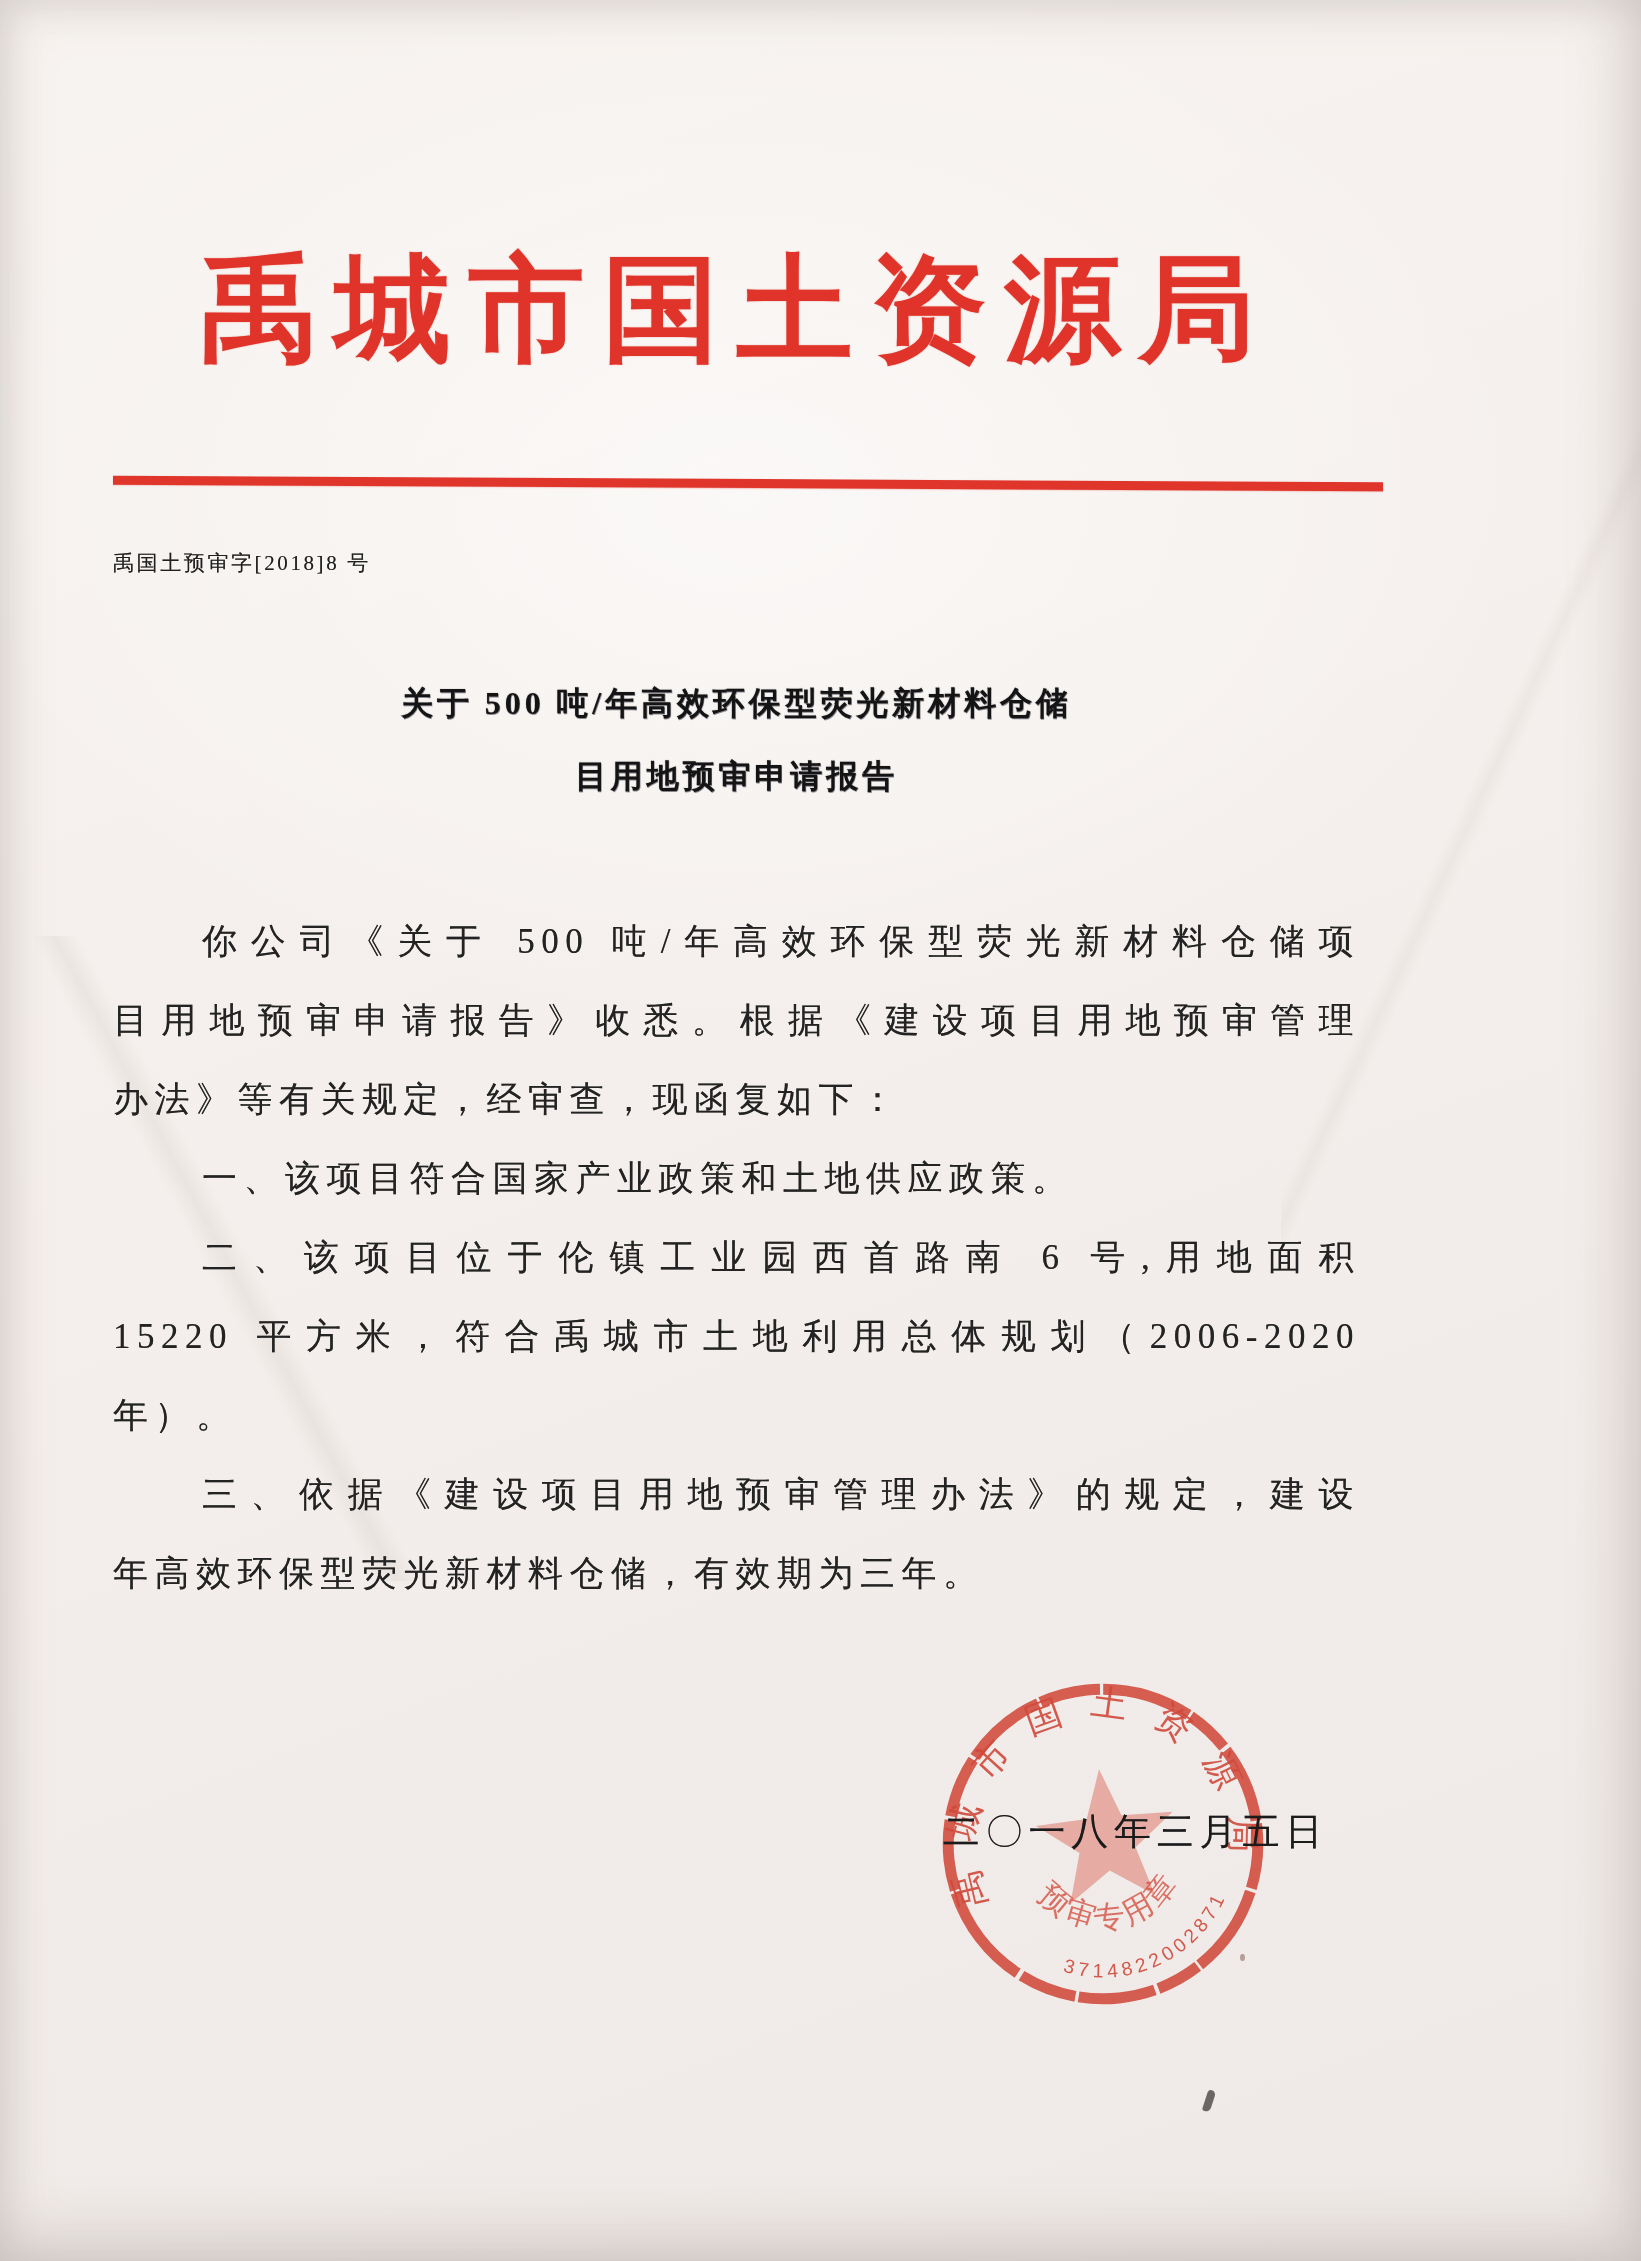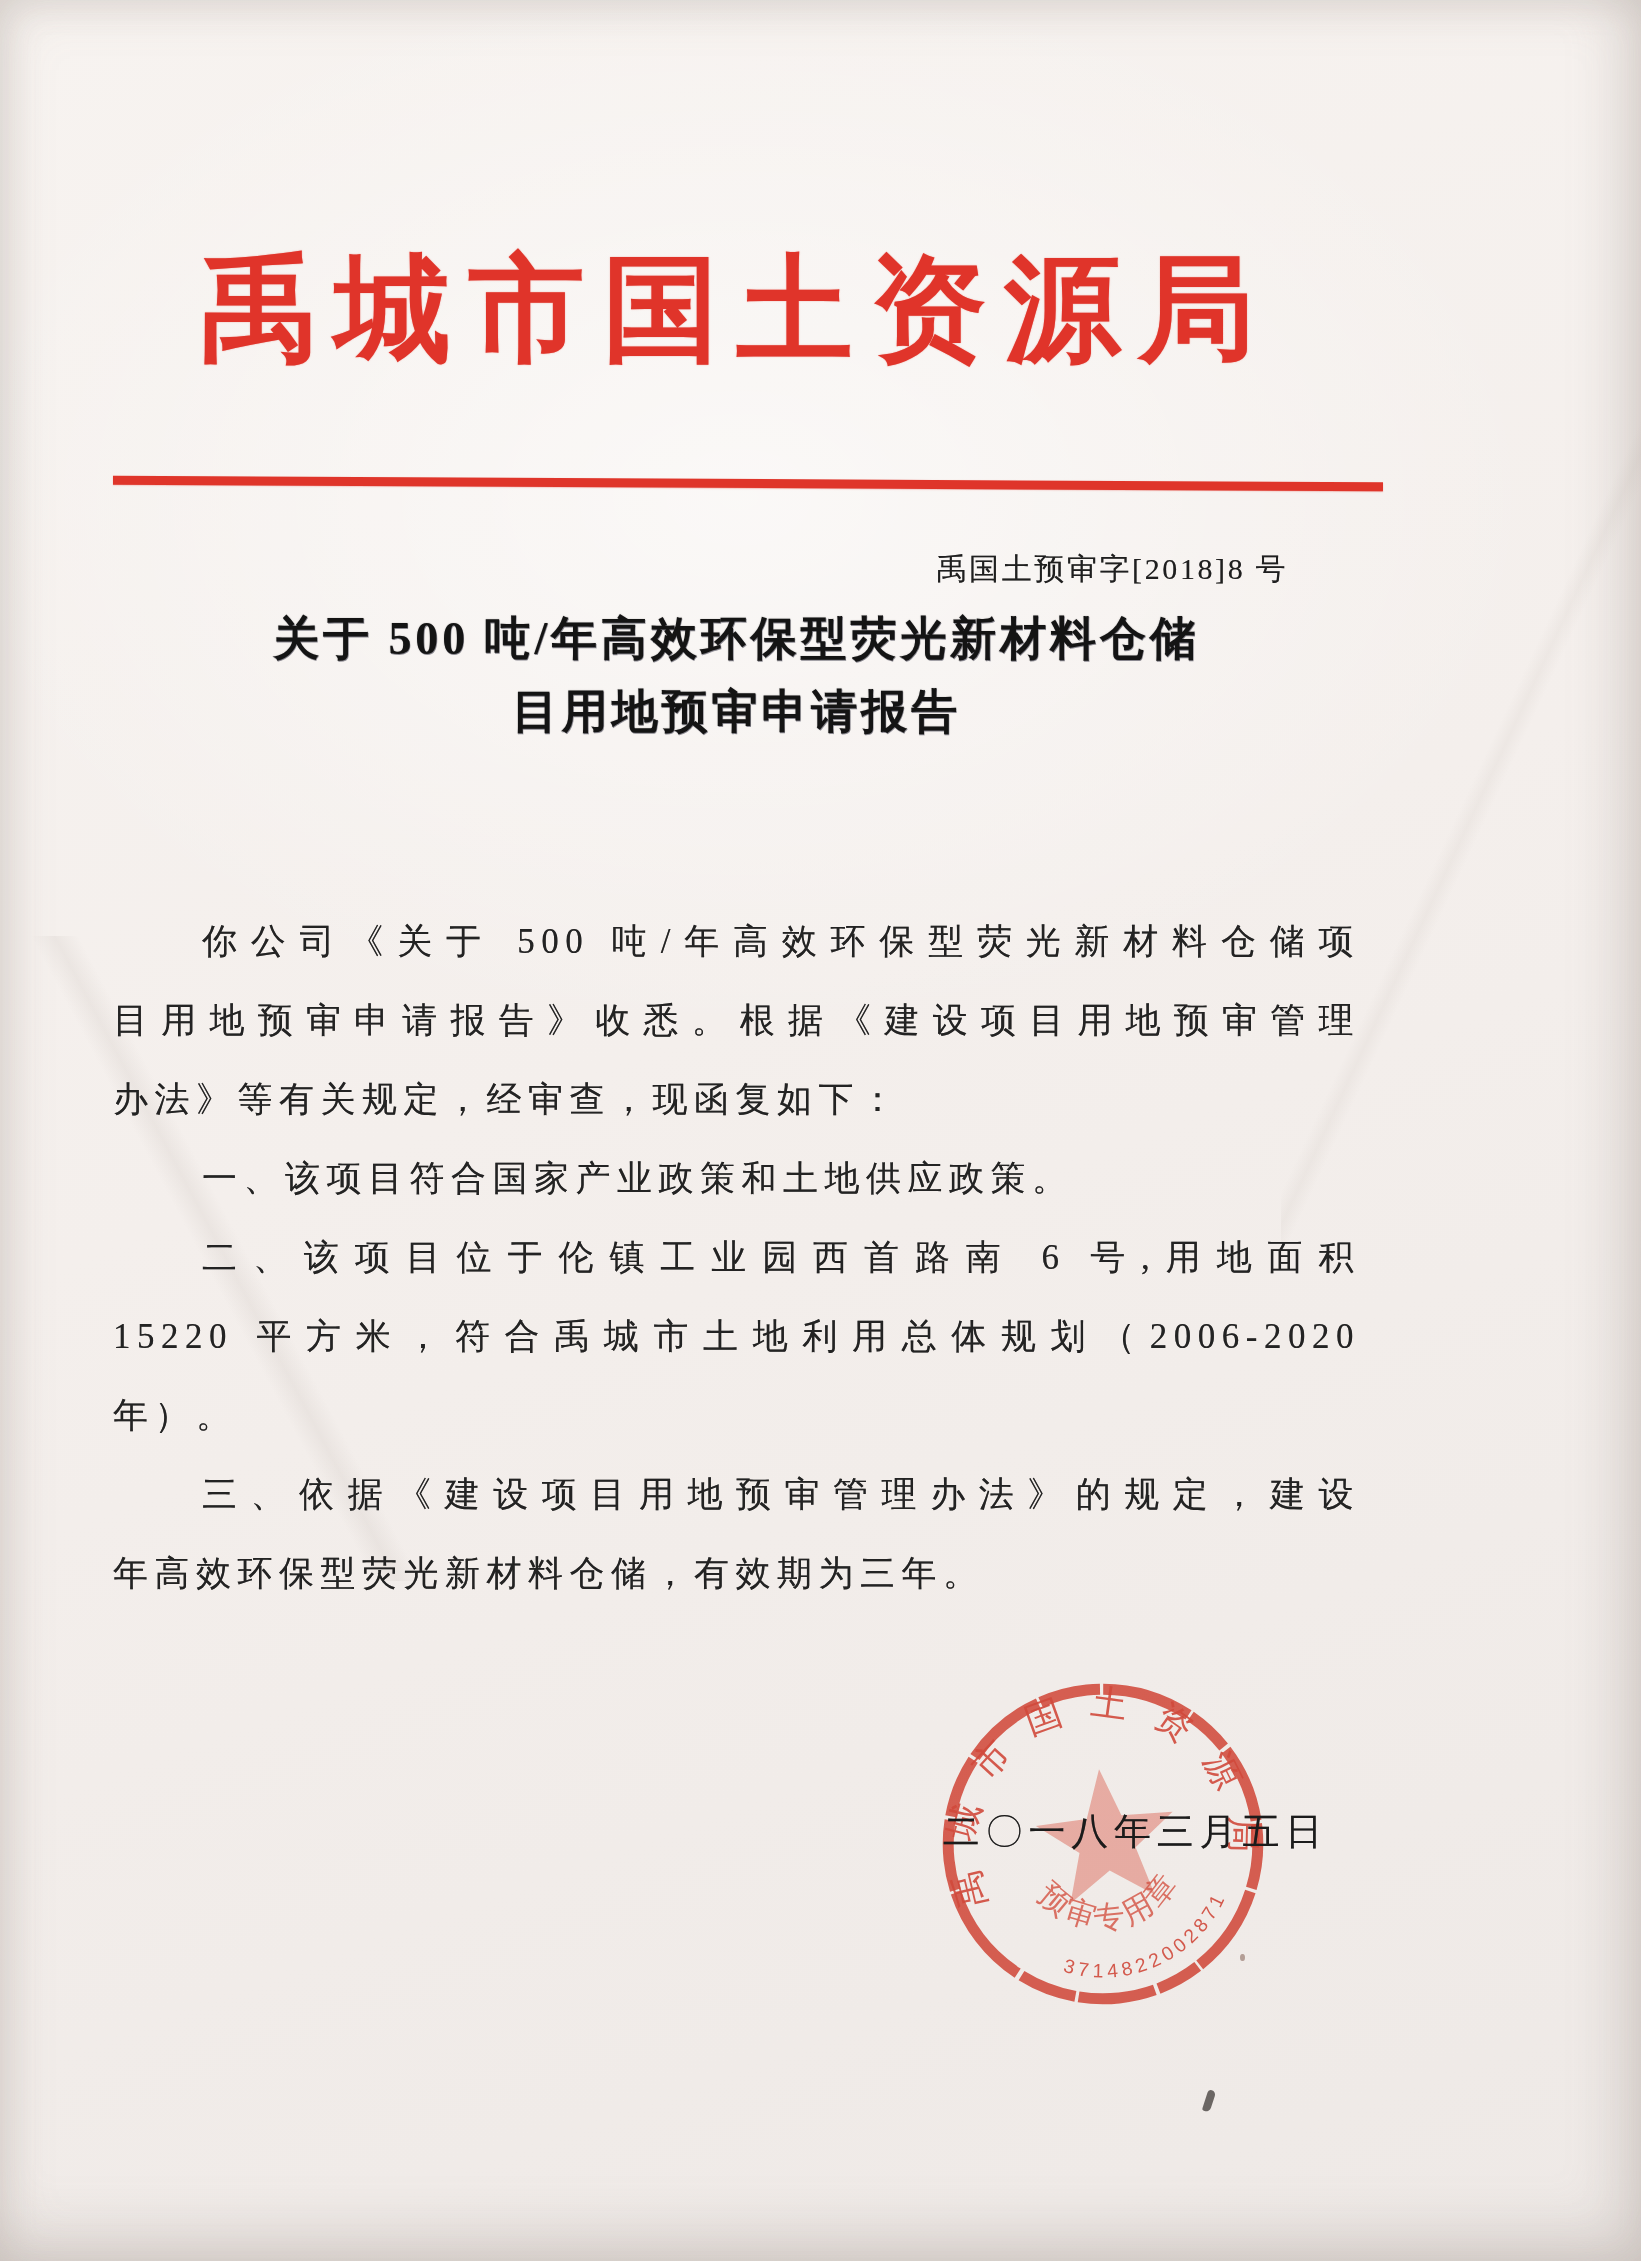--- a/index.html
+++ b/index.html
@@ -43,32 +43,32 @@
   .red-rule {
     position: absolute;
     left: 113px; top: 479px;
     width: 1270px; height: 9px;
     background: #df352a;
     transform: rotate(0.3deg);
     box-shadow: 0 0.6px 1.3px rgba(223,53,42,.35);
   }
   .doc-number {
     top: 549px;
-    text-align: right;
+    text-align: left;
     padding-right: 72px;
     box-sizing: border-box;
-    font-size: 30px;
+    font-size: 21px;
     letter-spacing: 2.6px;
     color: #1f1f1f;
     text-shadow: 0 0 0.6px rgba(30,30,30,.5);
   }
   .title {
-    top: 602px;
+    top: 667px;
     text-align: center;
-    font-size: 46px;
+    font-size: 32px;
     font-weight: bold;
     color: #141414;
     letter-spacing: 3.9px;
     line-height: 73px;
     text-shadow: 0.6px 0.6px 0.6px rgba(20,20,40,.45), 0 0 1.3px rgba(20,20,20,.35);
   }
   .body-text {
     top: 902px;
     font-size: 35px;
     color: #232323;

